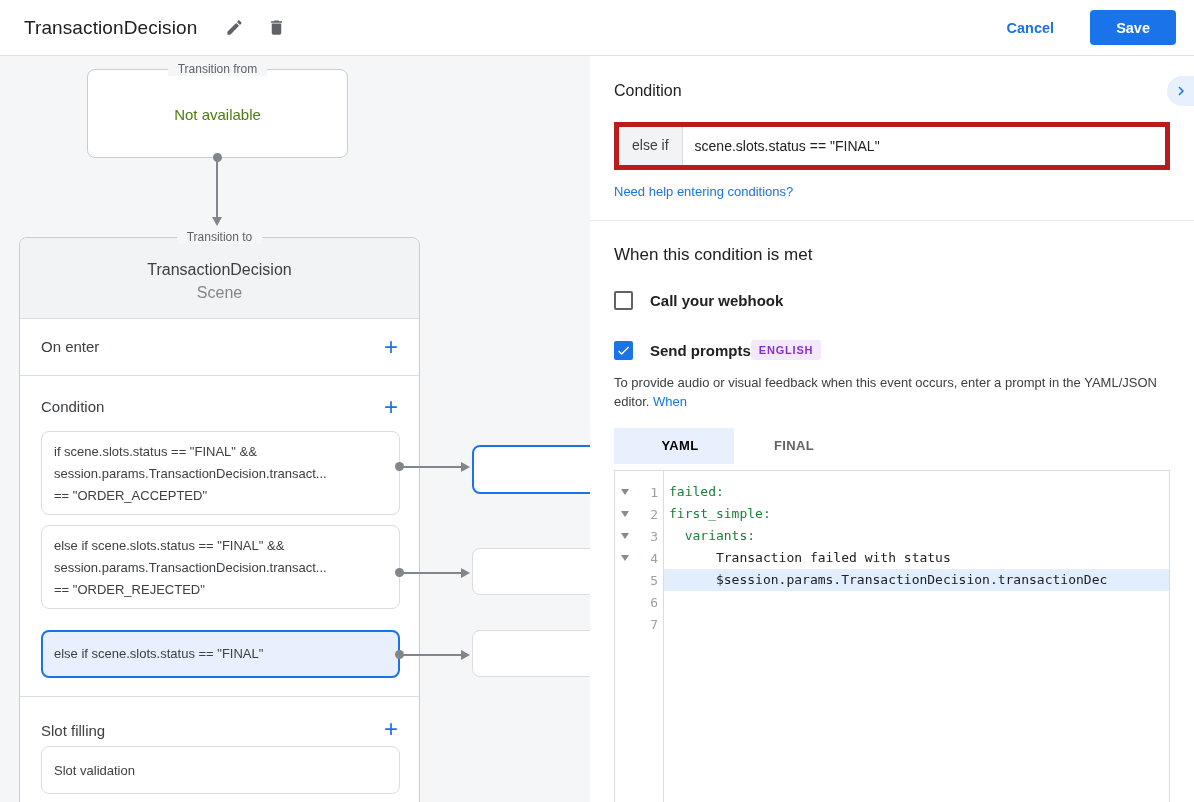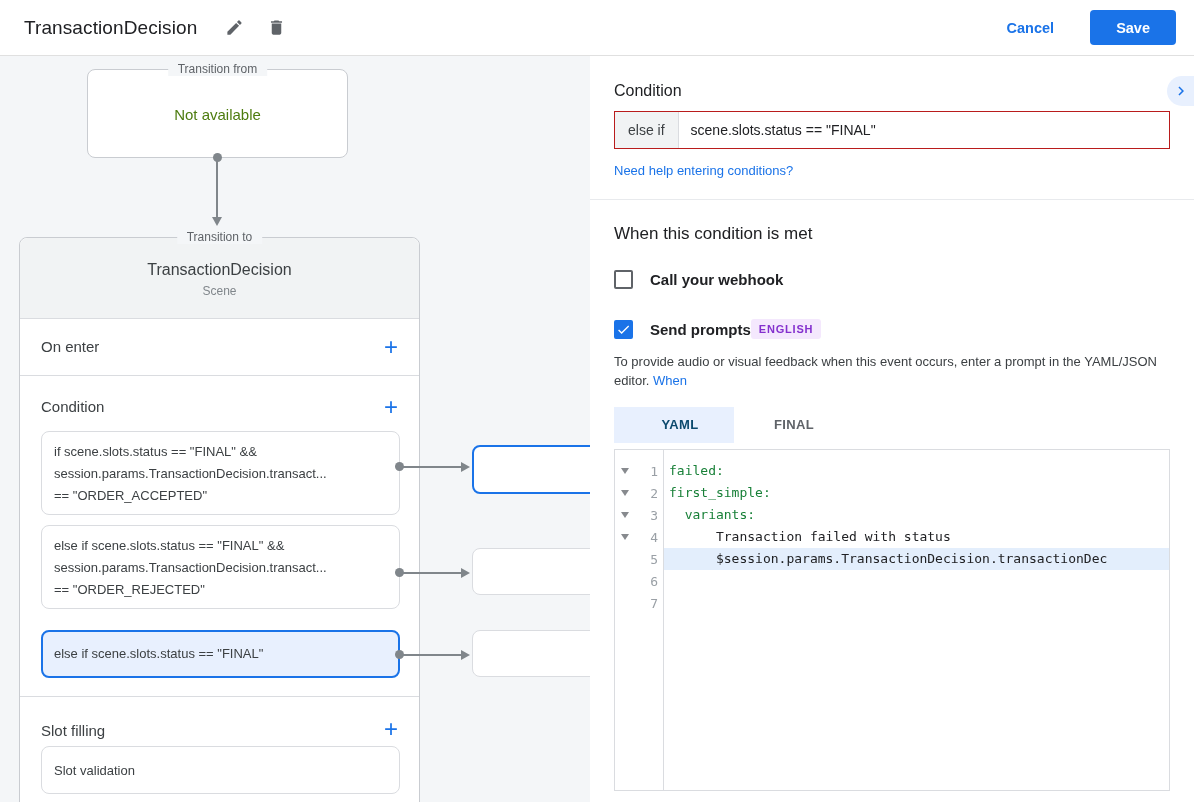--- a/index.html
+++ b/index.html
@@ -45,21 +45,21 @@
   .ahead-right { position:absolute; width:0; height:0;
                  border-top:5px solid transparent; border-bottom:5px solid transparent;
                  border-left:9px solid #80868b; }
 
   .scene-card { position:absolute; left:19px; top:181px; width:401px; height:660px;
                 background:#fff; border:1px solid #c9ccd1; border-radius:8px; }
   .scene-head { position:absolute; left:0; right:0; top:0; height:81px;
                 background:#f1f3f4; border-bottom:1px solid #dadce0;
                 border-radius:8px 8px 0 0; text-align:center; }
   .scene-title { margin-top:23px; font-size:16px; color:#3c4043; }
-  .scene-sub { margin-top:5px; font-size:12px; color:#80868b; }
+  .scene-sub { margin-top:5px; font-size:16px; color:#80868b; }
 
   .sec-label { font-size:15px; color:#3c4043; }
   .add-btn { position:absolute; right:16px; top:50%; transform:translateY(-50%);
              color:#1a73e8; font-size:24px; font-weight:400; line-height:20px;
              width:24px; text-align:center; cursor:pointer; }
   .row-onenter { position:absolute; left:0; right:0; top:81px; height:57px;
                  border-bottom:1px solid #dadce0; }
   .row-onenter .sec-label { position:absolute; left:21px; top:19px; }
 
   .cond-head { position:absolute; left:0; right:0; top:152px; height:34px; }
@@ -92,21 +92,21 @@
   .panel { position:absolute; left:590px; top:56px; width:604px; bottom:0;
            background:#fff; overflow:hidden; }
   .psec1 { position:relative; padding:26px 24px 20px 24px; border-bottom:1px solid #e8eaed; }
   .ptitle { font-size:16px; font-weight:400; color:#202124; }
   .collapse-btn { position:absolute; right:0; top:20px; width:27px; height:30px;
                   background:#e8f0fe; border:none; border-radius:15px 0 0 15px;
                   cursor:pointer; display:flex; align-items:center; justify-content:flex-start;
                   padding-left:5px; }
   .collapse-btn svg { width:18px; height:18px; fill:#1a73e8; }
 
-  .cond-row { margin-top:11px; display:flex; border:1px solid #b91c1c; height:38px; }
+  .cond-row { margin-top:22px; display:flex; border:5px solid #b91c1c; height:48px; }
   .cond-prefix { background:#f1f3f4; border-right:1px solid #dadce0;
                  padding:0 13px; line-height:36px; font-size:14px; color:#3c4043; }
   .cond-input { flex:1; border:none; outline:none; padding:0 12px; font-size:14px;
                 color:#202124; font-family:inherit; background:#fff; }
   .help-link { display:inline-block; margin-top:14px; font-size:13px; color:#1a73e8;
                text-decoration:none; cursor:pointer; }
 
   .psec2 { padding:24px; }
   .when-title { font-size:17px; font-weight:400; color:#202124; }
   .chk-row { display:flex; align-items:center; }
@@ -121,21 +121,21 @@
   .lang-badge { margin-left:0; background:#f4e8fd; color:#8430ce; font-size:11px;
                 font-weight:700; letter-spacing:.8px; padding:4px 8px; border-radius:3px; }
   .prompt-desc { margin-top:13px; font-size:13px; color:#3c4043; line-height:19px;
                  width:566px; }
   .prompt-desc a { color:#1a73e8; text-decoration:none; cursor:pointer; }
 
   .tabs { margin-top:17px; display:flex; }
   .tab { width:120px; height:36px; line-height:36px; text-align:center;
          font-size:13px; font-weight:700; letter-spacing:.3px; color:#5f6368;
          cursor:pointer; }
-  .tab.active { background:#e8f0fe; color:#0c4a6e;padding-left:12px; }
+  .tab.active { background:#e8f0fe; color:#000000;padding-left:12px; }
 
   .editor { margin-top:6px; border:1px solid #dadce0; height:342px;
             display:flex; font-family:"DejaVu Sans Mono", monospace; font-size:13px;
             overflow:hidden; background:#fff; }
   .gutter { width:49px; border-right:1px solid #dadce0; padding-top:10px; flex:none; }
   .grow { height:22px; display:flex; align-items:center; }
   .fold { width:16px; padding-left:6px; display:flex; align-items:center; }
   .fold.has::before { content:""; width:0; height:0;
                       border-left:4px solid transparent; border-right:4px solid transparent;
                       border-top:6px solid #5f6368; opacity:.75; }

